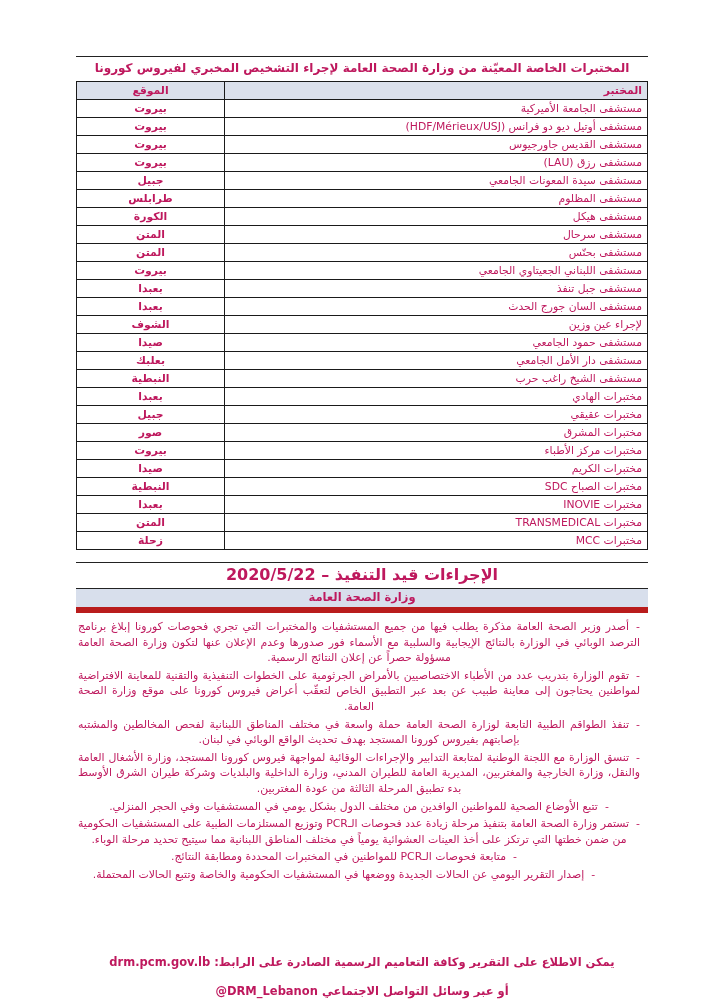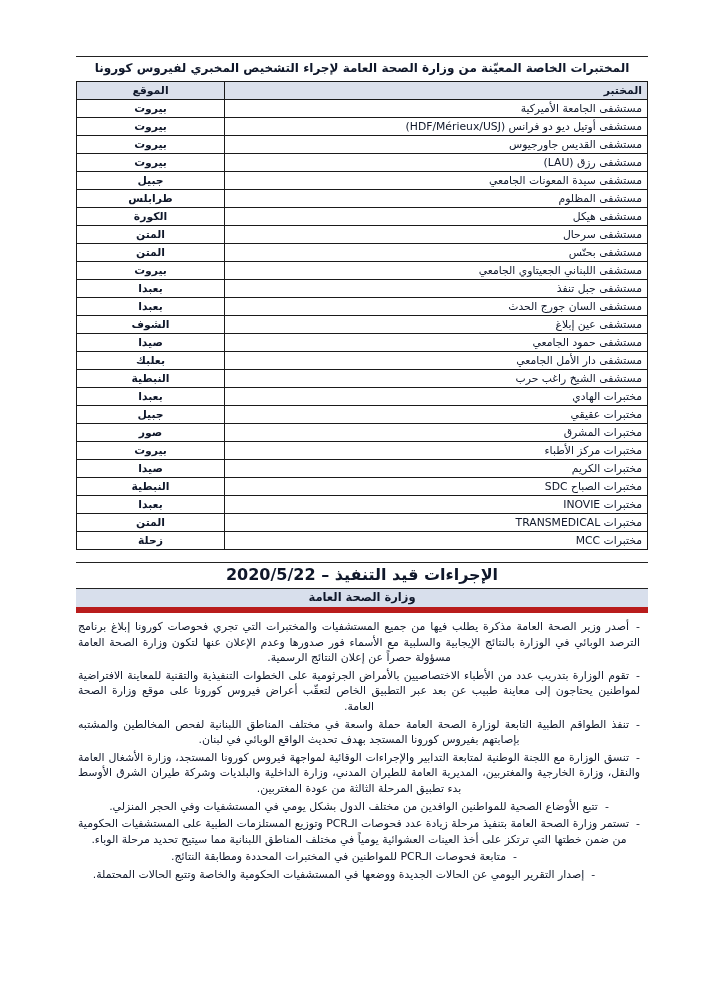--- a/index.html
+++ b/index.html
@@ -1,19 +1,19 @@
 <!DOCTYPE html>
 <html lang="ar" dir="rtl"><head>
 <meta charset="utf-8">
 <style>
   html,body{margin:0;padding:0;background:#ffffff;}
   .page{
     width:706px;height:999px;overflow:hidden;box-sizing:border-box;
     background:#ffffff;direction:rtl;position:relative;
-    font-family:"DejaVu Sans",sans-serif;color:#0f172a;
+    font-family:"DejaVu Sans",sans-serif;color:#be185d;
     padding:56px 58px 0 76px;
   }
   .topline{border:none;border-top:1.6px solid #222;margin:0;}
   .doc-title{
     text-align:center;font-weight:bold;font-size:12px;
     padding:4px 0 6px 0;letter-spacing:0;
   }
   table.labs{
     width:100%;border-collapse:collapse;font-size:10.8px;table-layout:fixed;
   }
@@ -102,21 +102,21 @@
         </tr>
         <tr>
           <td class="col-lab">مستشفى جبل تنفذ</td>
           <td class="col-loc">بعبدا</td>
         </tr>
         <tr>
           <td class="col-lab">مستشفى السان جورج الحدث</td>
           <td class="col-loc">بعبدا</td>
         </tr>
         <tr>
-          <td class="col-lab">مستشفى عين إبلاغ</td>
+          <td class="col-lab">لإجراء عين وزين</td>
           <td class="col-loc">الشوف</td>
         </tr>
         <tr>
           <td class="col-lab">مستشفى حمود الجامعي</td>
           <td class="col-loc">صيدا</td>
         </tr>
         <tr>
           <td class="col-lab">مستشفى دار الأمل الجامعي</td>
           <td class="col-loc">بعلبك</td>
         </tr>
@@ -171,14 +171,24 @@
       <li class="bullet"><span class="dash">-</span><span>أصدر وزير الصحة العامة مذكرة يطلب فيها من جميع المستشفيات والمختبرات التي تجري فحوصات كورونا إبلاغ برنامج الترصد الوبائي في الوزارة بالنتائج الإيجابية والسلبية مع الأسماء فور صدورها وعدم الإعلان عنها لتكون وزارة الصحة العامة مسؤولة حصراً عن إعلان النتائج الرسمية.</span></li>
       <li class="bullet"><span class="dash">-</span><span>تقوم الوزارة بتدريب عدد من الأطباء الاختصاصيين بالأمراض الجرثومية على الخطوات التنفيذية والتقنية للمعاينة الافتراضية لمواطنين يحتاجون إلى معاينة طبيب عن بعد عبر التطبيق الخاص لتعقّب أعراض فيروس كورونا على موقع وزارة الصحة العامة.</span></li>
       <li class="bullet"><span class="dash">-</span><span>تنفذ الطواقم الطبية التابعة لوزارة الصحة العامة حملة واسعة في مختلف المناطق اللبنانية لفحص المخالطين والمشتبه بإصابتهم بفيروس كورونا المستجد بهدف تحديث الواقع الوبائي في لبنان.</span></li>
       <li class="bullet"><span class="dash">-</span><span>تنسق الوزارة مع اللجنة الوطنية لمتابعة التدابير والإجراءات الوقائية لمواجهة فيروس كورونا المستجد، وزارة الأشغال العامة والنقل، وزارة الخارجية والمغتربين، المديرية العامة للطيران المدني، وزارة الداخلية والبلديات وشركة طيران الشرق الأوسط بدء تطبيق المرحلة الثالثة من عودة المغتربين.</span></li>
       <li class="bullet"><span class="dash">-</span><span>تتبع الأوضاع الصحية للمواطنين الوافدين من مختلف الدول بشكل يومي في المستشفيات وفي الحجر المنزلي.</span></li>
       <li class="bullet"><span class="dash">-</span><span>تستمر وزارة الصحة العامة بتنفيذ مرحلة زيادة عدد فحوصات الـPCR وتوزيع المستلزمات الطبية على المستشفيات الحكومية من ضمن خطتها التي ترتكز على أخذ العينات العشوائية يومياً في مختلف المناطق اللبنانية مما سيتيح تحديد مرحلة الوباء.</span></li>
       <li class="bullet sub"><span class="dash">-</span><span>متابعة فحوصات الـPCR للمواطنين في المختبرات المحددة ومطابقة النتائج.</span></li>
       <li class="bullet sub"><span class="dash">-</span><span>إصدار التقرير اليومي عن الحالات الجديدة ووضعها في المستشفيات الحكومية والخاصة وتتبع الحالات المحتملة.</span></li>
     </ul>
 
+  <div class="doc-footer">
+    <div class="fline">
+      <span>يمكن الاطلاع على التقرير وكافة التعاميم الرسمية الصادرة على الرابط:</span>
+      <span class="ltr">drm.pcm.gov.lb</span>
+    </div>
+    <div class="fline">
+      <span>أو عبر وسائل التواصل الاجتماعي</span>
+      <span class="ltr">@DRM_Lebanon</span>
+    </div>
+  </div>
 
 </div>
 
 </body></html>

